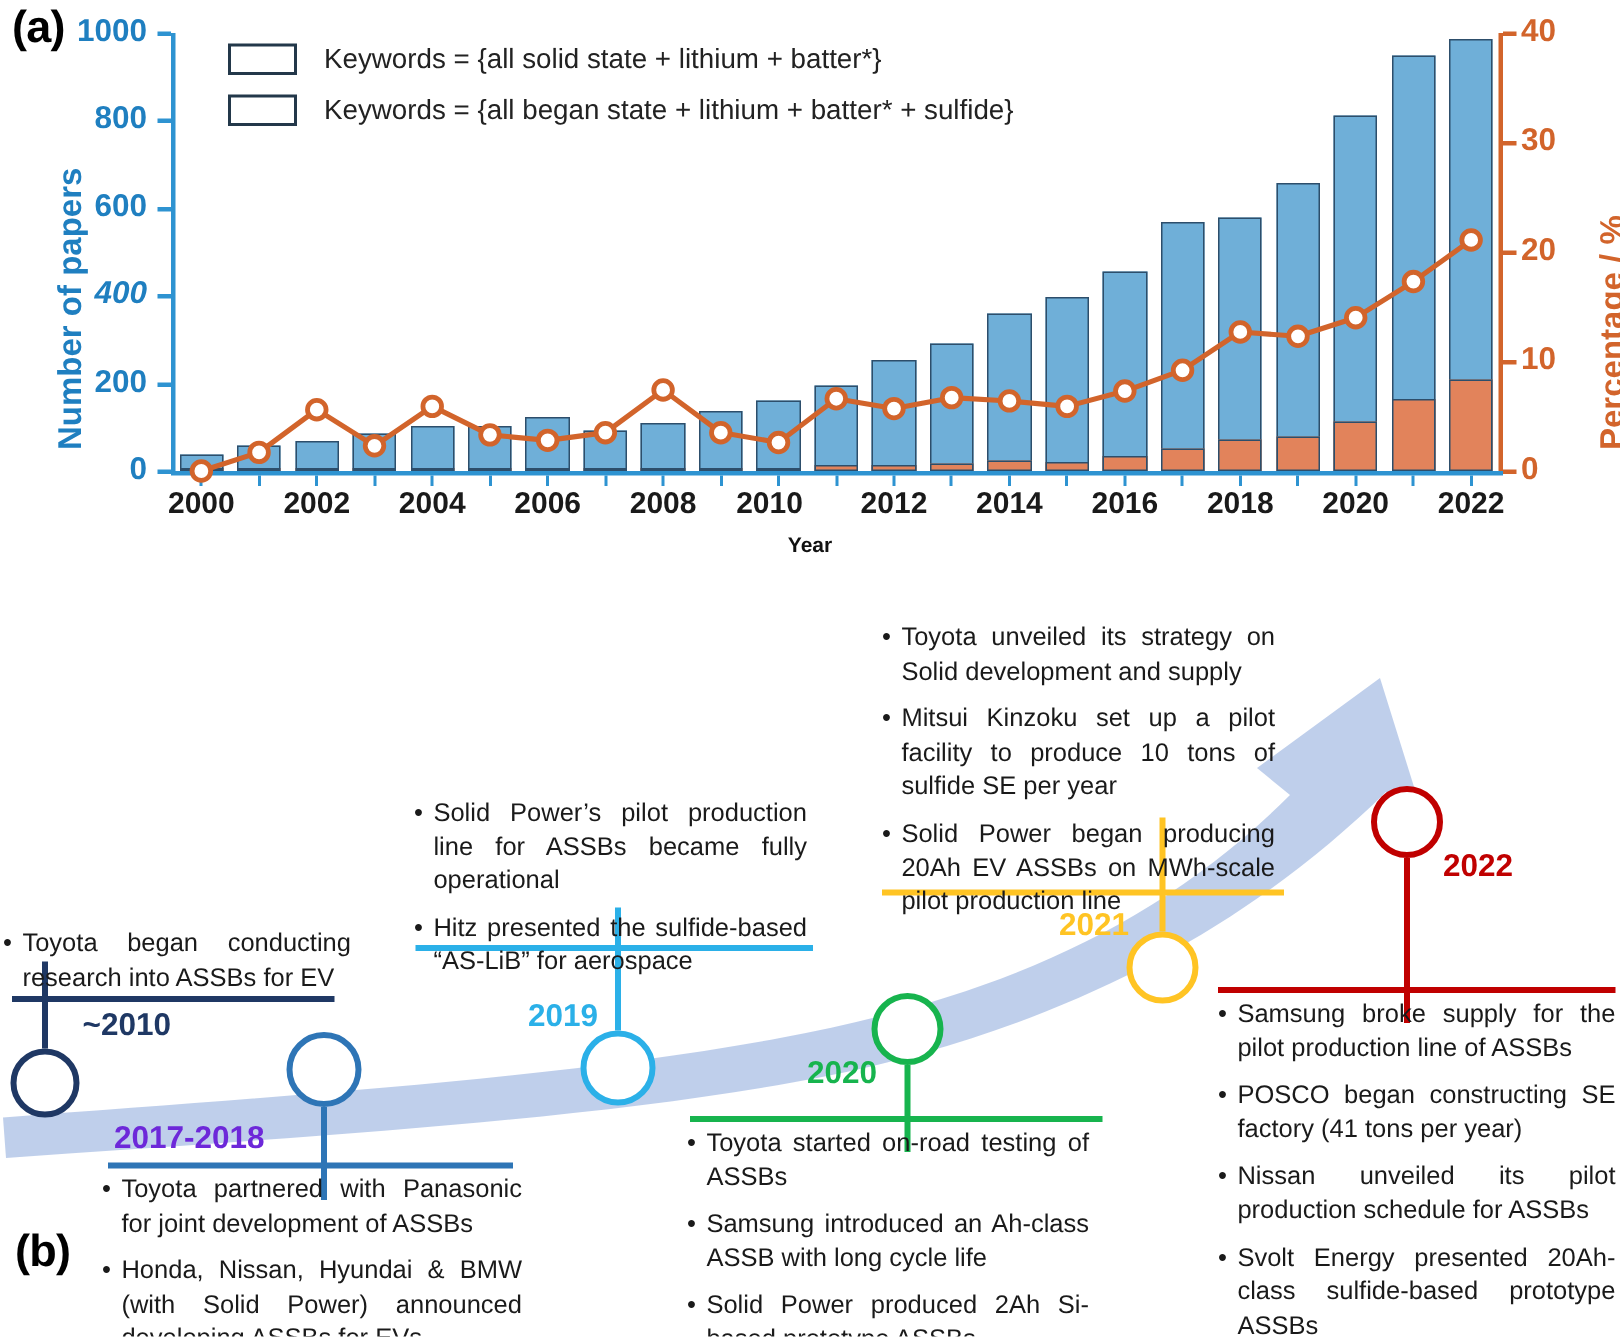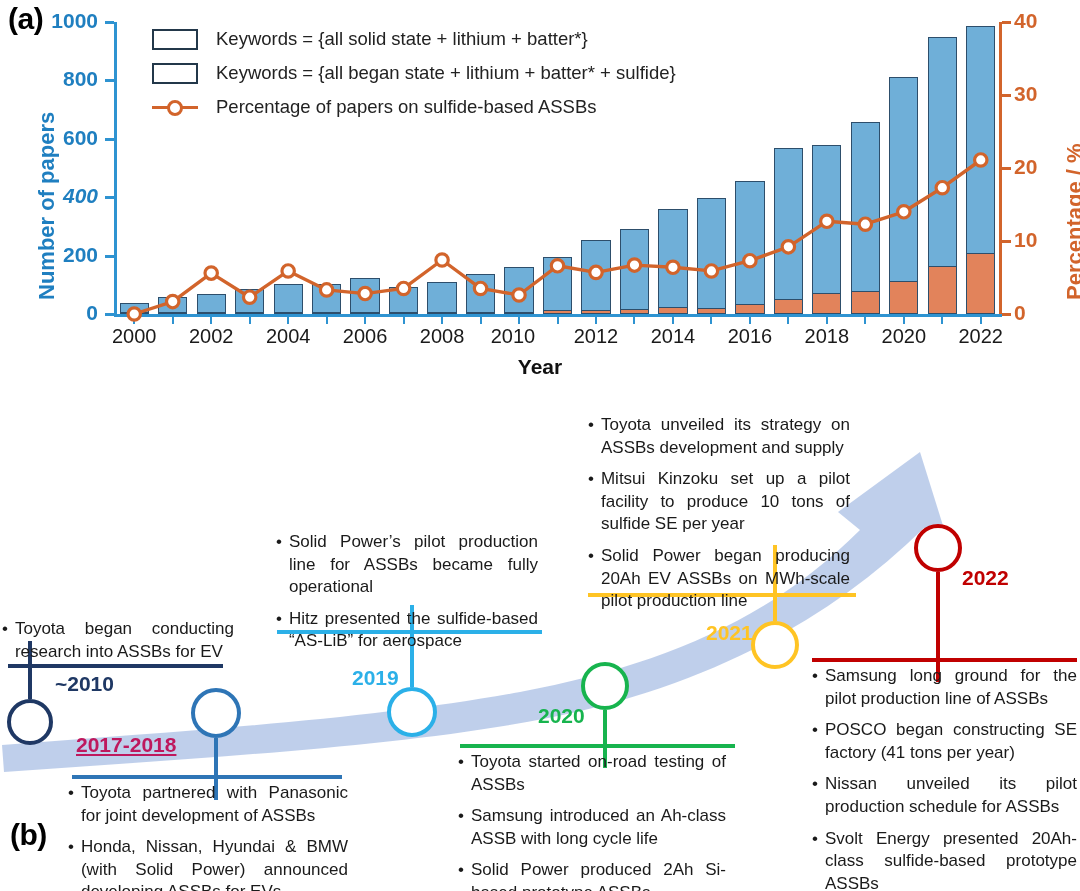--- a/index.html
+++ b/index.html
@@ -22,30 +22,30 @@
   #x-axis{left:114px;top:314px;width:888px;height:3px;background:#2E93D1;}
 
   .ytick-left{position:absolute;width:9px;height:3px;background:#2E93D1;left:105px;}
   .ytick-right{position:absolute;width:9px;height:3px;background:#D2642B;left:1002px;}
   .xtick{position:absolute;width:2px;height:7px;background:#2E93D1;top:317px;}
 
   .ylabel-left{position:absolute;color:#1F7FC0;font-size:21px;font-weight:bold;
                text-align:right;width:90px;left:8px;}
   .ylabel-right{position:absolute;color:#D2642B;font-size:21px;font-weight:bold;
                 text-align:left;width:80px;left:1014px;}
-  .xlabel{position:absolute;color:#1a1a1a;font-size:20px;font-weight:normal;
+  .xlabel{position:absolute;color:#1a1a1a;font-size:20px;font-weight:bold;
           top:325px;width:90px;text-align:center;}
 
   #y-axis-title{position:absolute;color:#1F7FC0;font-size:22px;font-weight:bold;
      transform:rotate(-90deg);transform-origin:left top;
      left:34px;top:300px;white-space:nowrap;}
   #y2-axis-title{position:absolute;color:#D2642B;font-size:22px;font-weight:bold;
      transform:rotate(-90deg);transform-origin:left top;
      left:1062px;top:300px;white-space:nowrap;}
-  #x-axis-title{position:absolute;color:#111;font-size:21px;font-weight:bold;
+  #x-axis-title{position:absolute;color:#111;font-size:14px;font-weight:bold;
      left:0;width:1080px;text-align:center;top:355px;}
 
   
   .bar-group{position:absolute;bottom:0;}
   .bar-blue{position:absolute;bottom:0;width:100%;
             background:#6FAFD8;border:1.6px solid #2d4e6b;box-sizing:border-box;}
   .bar-orange{position:absolute;bottom:0;width:100%;
             background:#E2835B;border:1.6px solid #2d4e6b;box-sizing:border-box;}
 
   #line-svg{position:absolute;left:0;top:0;width:885px;height:292px;overflow:visible;}
@@ -280,24 +280,20 @@
 
   <div id="legend">
     <div class="legend-row">
       <span class="legend-swatch"></span>
       <span class="legend-text">Keywords = {all solid state + lithium + batter*}</span>
     </div>
     <div class="legend-row">
       <span class="legend-swatch"></span>
       <span class="legend-text">Keywords = {all began state + lithium + batter* + sulfide}</span>
     </div>
-    <div class="legend-row">
-      <span class="legend-line"></span>
-      <span class="legend-text">Percentage of papers on sulfide-based ASSBs</span>
-    </div>
   </div>
 </div>
 
 <div id="timeline-panel">
 
   <div class="panel-letter" id="letter-b">(b)</div>
 
   <svg id="timeline-arrow" viewBox="0 0 1080 491">
     <path id="arrow-path" fill="#B4C7E7" fill-opacity="0.85" d="M2 345 C 200 330, 380 318, 520 292 C 660 266, 770 220, 860 130
          L 838 112 L 920 52 L 950 148 L 924 128
@@ -311,21 +307,21 @@
       <div class="tl-year" style="color: rgb(31, 56, 100); left: 55px; top: 272px;">~2010</div>
       <div class="tl-text" style="left: 2px; top: 218px; width: 232px;">
         <div class="tl-item">
           <span class="tl-bullet">•</span>
           <span class="tl-body">Toyota began conducting research into ASSBs for EV</span>
         </div>
       </div>
       <div class="tl-stem" style="background: rgb(46, 117, 182); width: 3.4px; left: 214.3px; top: 338px; height: 62px;"></div>
       <div class="tl-rule" style="background: rgb(46, 117, 182); height: 3.6px; left: 72px; width: 270px; top: 375px;"></div>
       <div class="tl-node" style="left: 191px; top: 288px; width: 50px; height: 50px; border: 4px solid rgb(46, 117, 182);"></div>
-      <div class="tl-year" style="color: #be185d; left: 76px; top: 333px; text-decoration: underline;">2017-2018</div>
+      <div class="tl-year" style="color: #6d28d9; left: 76px; top: 347px;">2017-2018</div>
       <div class="tl-text" style="left: 68px; top: 382px; width: 280px;">
         <div class="tl-item">
           <span class="tl-bullet">•</span>
           <span class="tl-body">Toyota partnered with Panasonic for joint development of ASSBs</span>
         </div>
         <div class="tl-item">
           <span class="tl-bullet">•</span>
           <span class="tl-body">Honda, Nissan, Hyundai &amp; BMW (with Solid Power) announced developing ASSBs for EVs</span>
         </div>
       </div>
@@ -357,43 +353,43 @@
           <span class="tl-body">Samsung introduced an Ah-class ASSB with long cycle life</span>
         </div>
         <div class="tl-item">
           <span class="tl-bullet">•</span>
           <span class="tl-body">Solid Power produced 2Ah Si-based prototype ASSBs</span>
         </div>
       </div>
       <div class="tl-stem" style="background: rgb(255, 196, 36); width: 3.4px; left: 773.3px; top: 145px; height: 76px;"></div>
       <div class="tl-rule" style="background: rgb(255, 196, 36); height: 3.6px; left: 588px; width: 268px; top: 193px;"></div>
       <div class="tl-node" style="left: 751px; top: 221px; width: 48px; height: 48px; border: 4px solid rgb(255, 196, 36);"></div>
-      <div class="tl-year" style="color: rgb(255, 196, 36); left: 706px; top: 205px; margin-top: 16px;">2021</div>
+      <div class="tl-year" style="color: rgb(255, 196, 36); left: 706px; top: 205px;">2021</div>
       <div class="tl-text" style="left: 588px; top: 14px; width: 262px;">
         <div class="tl-item">
           <span class="tl-bullet">•</span>
-          <span class="tl-body">Toyota unveiled its strategy on ASSBs development and supply</span>
+          <span class="tl-body">Toyota unveiled its strategy on Solid development and supply</span>
         </div>
         <div class="tl-item">
           <span class="tl-bullet">•</span>
           <span class="tl-body">Mitsui Kinzoku set up a pilot facility to produce 10 tons of sulfide SE per year</span>
         </div>
         <div class="tl-item">
           <span class="tl-bullet">•</span>
           <span class="tl-body">Solid Power began producing 20Ah EV ASSBs on MWh-scale pilot production line</span>
         </div>
       </div>
       <div class="tl-stem" style="background: rgb(192, 0, 0); width: 3.4px; left: 936.3px; top: 172px; height: 110px;"></div>
       <div class="tl-rule" style="background: rgb(192, 0, 0); height: 3.6px; left: 812px; width: 265px; top: 258px;"></div>
       <div class="tl-node" style="left: 914px; top: 124px; width: 48px; height: 48px; border: 4px solid rgb(192, 0, 0);"></div>
       <div class="tl-year" style="color: rgb(192, 0, 0); left: 962px; top: 166px;">2022</div>
       <div class="tl-text" style="left: 812px; top: 265px; width: 265px;">
         <div class="tl-item">
           <span class="tl-bullet">•</span>
-          <span class="tl-body">Samsung long ground for the pilot production line of ASSBs</span>
+          <span class="tl-body">Samsung broke supply for the pilot production line of ASSBs</span>
         </div>
         <div class="tl-item">
           <span class="tl-bullet">•</span>
           <span class="tl-body">POSCO began constructing SE factory (41 tons per year)</span>
         </div>
         <div class="tl-item">
           <span class="tl-bullet">•</span>
           <span class="tl-body">Nissan unveiled its pilot production schedule for ASSBs</span>
         </div>
         <div class="tl-item">

